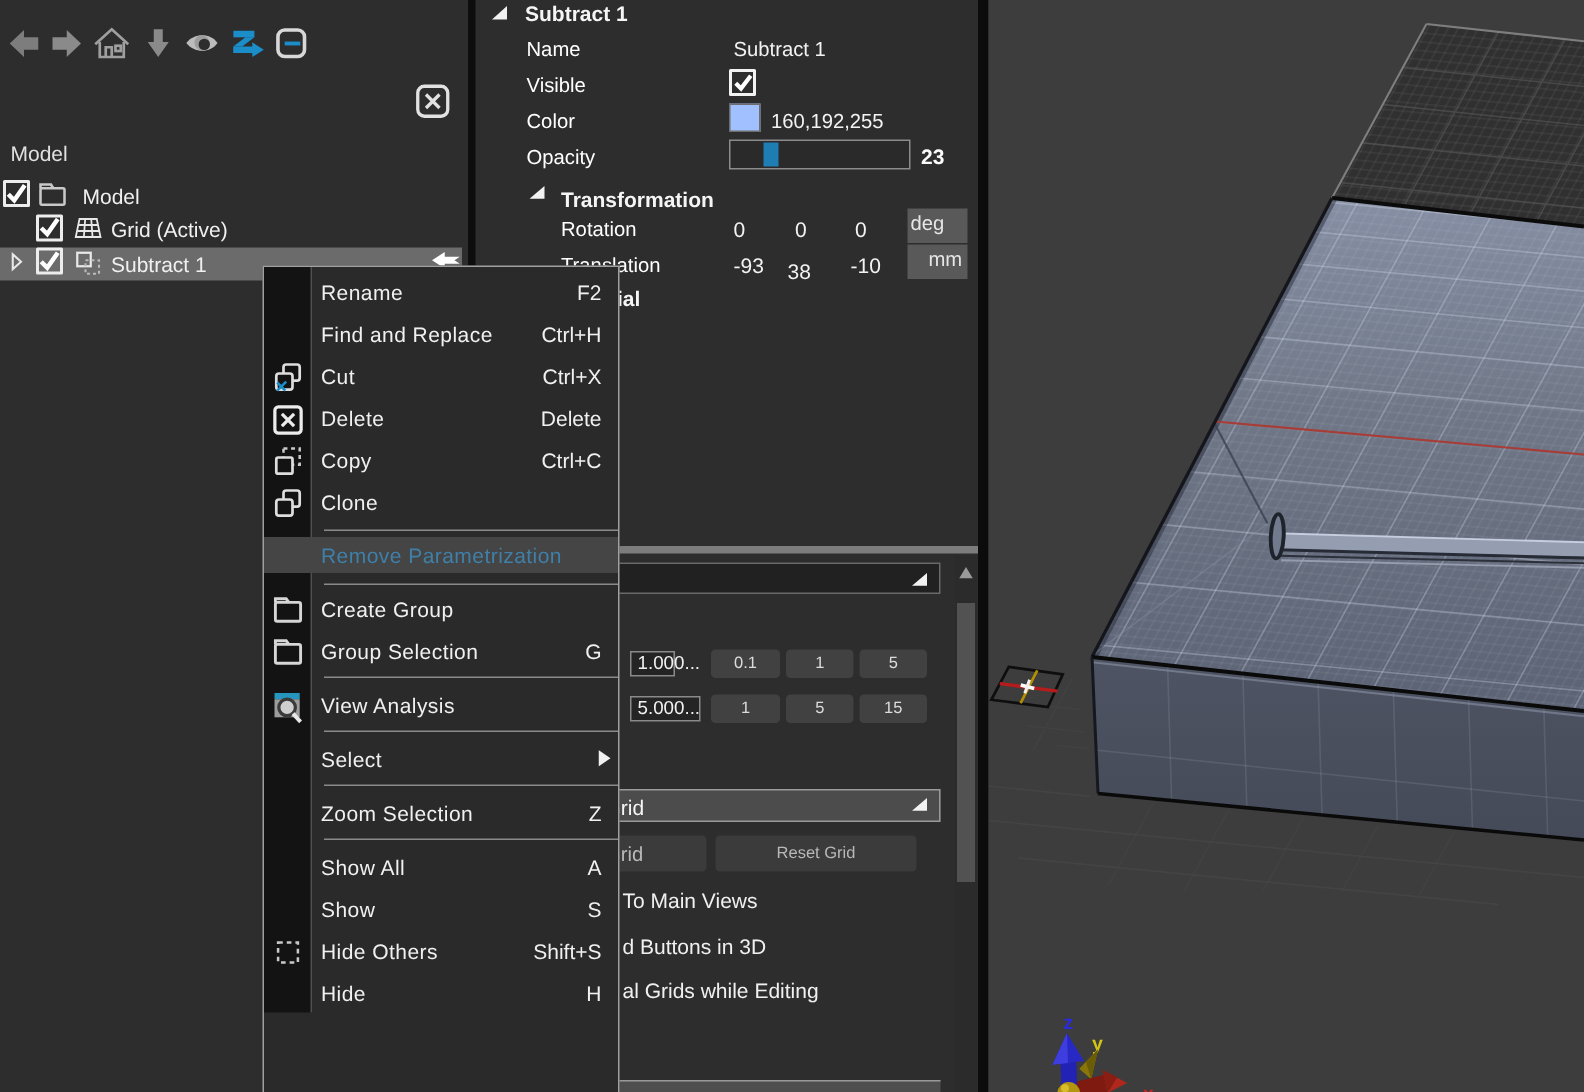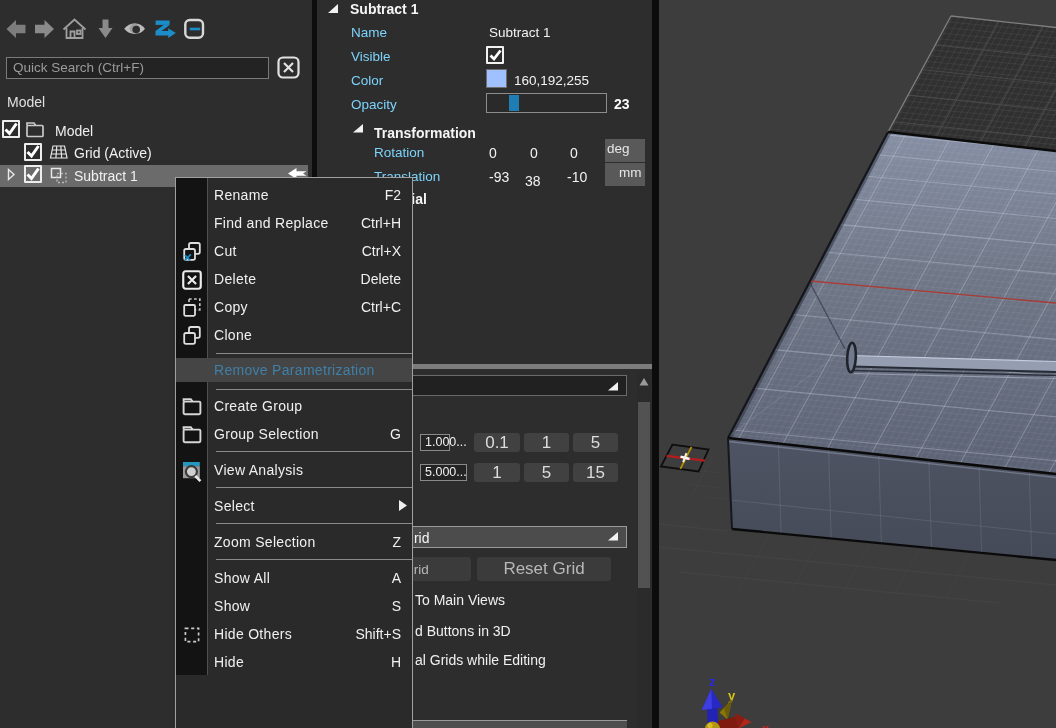--- a/index.html
+++ b/index.html
@@ -1,25 +1,25 @@
 <!DOCTYPE html>
 <html><head>
 <meta charset="utf-8">
 <style>
   * { margin:0; padding:0; box-sizing:border-box; }
   html,body { width:1056px; height:728px; overflow:hidden; background:#2d2d2d;
     font-family:"Liberation Sans", sans-serif; }
   .abs { position:absolute; }
   #stage { position:relative; width:1056px; height:728px; background:#2d2d2d; }
-  .lbl { color:#7dd3fc; font-size:13.5px; }
+  .lbl { color:#ffffff; font-size:13.5px; }
   .val { color:#f2f2f2; font-size:13.5px; }
   .hdr { color:#f5f5f5; font-size:14px; font-weight:bold; }
   .cb { position:absolute; width:18px; height:18px; border:2px solid #ededed; border-radius:1px; }
   .btn { position:absolute; background:#414141; border-radius:3px; color:#dcdcdc;
-    font-size:17px; text-align:center; }
+    font-size:11px; text-align:center; }
   .mi { position:absolute; left:38px; color:#f0f0f0; font-size:14px; white-space:nowrap; letter-spacing:0.3px; }
   .ms { position:absolute; right:11px; color:#f0f0f0; font-size:14px; }
   .sep { position:absolute; left:40px; width:196px; height:1px; background:#8a8a8a; }
   .mic { left:4px; width:24px; height:24px; }
 </style>
 </head>
 <body>
 <div id="stage">
 
   <div id="leftpanel" class="abs" style="left:0;top:0;width:312px;height:728px;background:#2d2d2d;">
@@ -41,21 +41,20 @@
       </g>
       <g fill="#1b8dc8">
         <polygon points="155.6,20.5 169.6,20.5 169.6,24.9 155.6,24.9"></polygon>
         <polygon points="163.6,24.9 169.6,24.9 161.5,31 155.5,31"></polygon>
         <polygon points="155.5,31 168.2,31 168.2,28.2 175.9,33.1 168.2,38 168.2,35.4 155.5,35.4"></polygon>
       </g>
       <rect x="185.3" y="20" width="17.7" height="17.7" rx="4.5" fill="none" stroke="#d8d8d8" stroke-width="2.4"></rect>
       <rect x="189.8" y="27.7" width="10.4" height="2.6" fill="#1b8dc8"></rect>
     </svg>
 
-    <div class="abs" style="left:6px;top:57px;width:263px;height:22px;background:#232323;border:1px solid #7a7a7a;color:#9b9b9b;font-size:13.5px;line-height:20px;padding-left:6px;">Quick Search (Ctrl+F)</div>
     <svg class="abs" style="left:277px;top:56px;" width="23" height="23" viewBox="0 0 23 23">
       <rect x="1.5" y="1.5" width="20" height="20" rx="4.5" fill="none" stroke="#e2e2e2" stroke-width="2.2"></rect>
       <path d="M7,7 L16,16 M16,7 L7,16" stroke="#e2e2e2" stroke-width="2.2"></path>
     </svg>
     <div class="abs" style="left:7px;top:94px;color:#e0e0e0;font-size:14px;">Model</div>
 
     <div class="abs" style="left:0;top:164.5px;width:308px;height:22px;background:#6b6b6b;"></div>
     <div class="cb" style="left:1.5px;top:120px;"></div>
     <div class="cb" style="left:23.5px;top:142.5px;"></div>
     <div class="cb" style="left:23.5px;top:165px;"></div>

